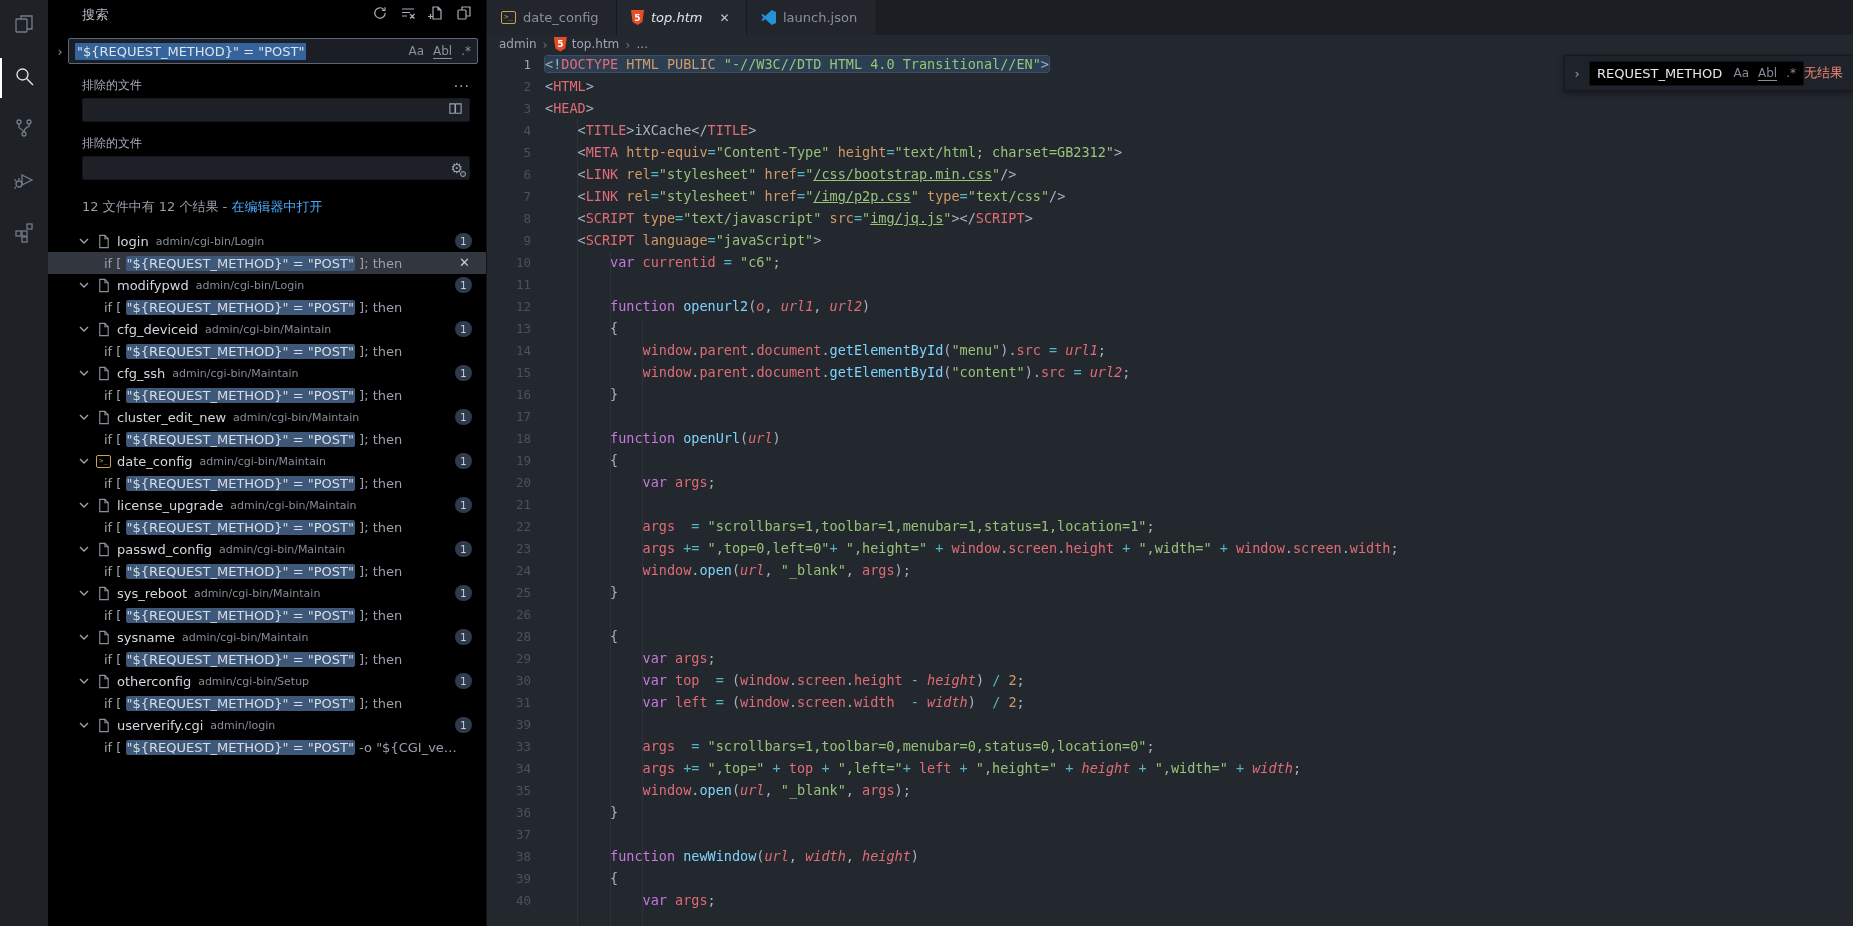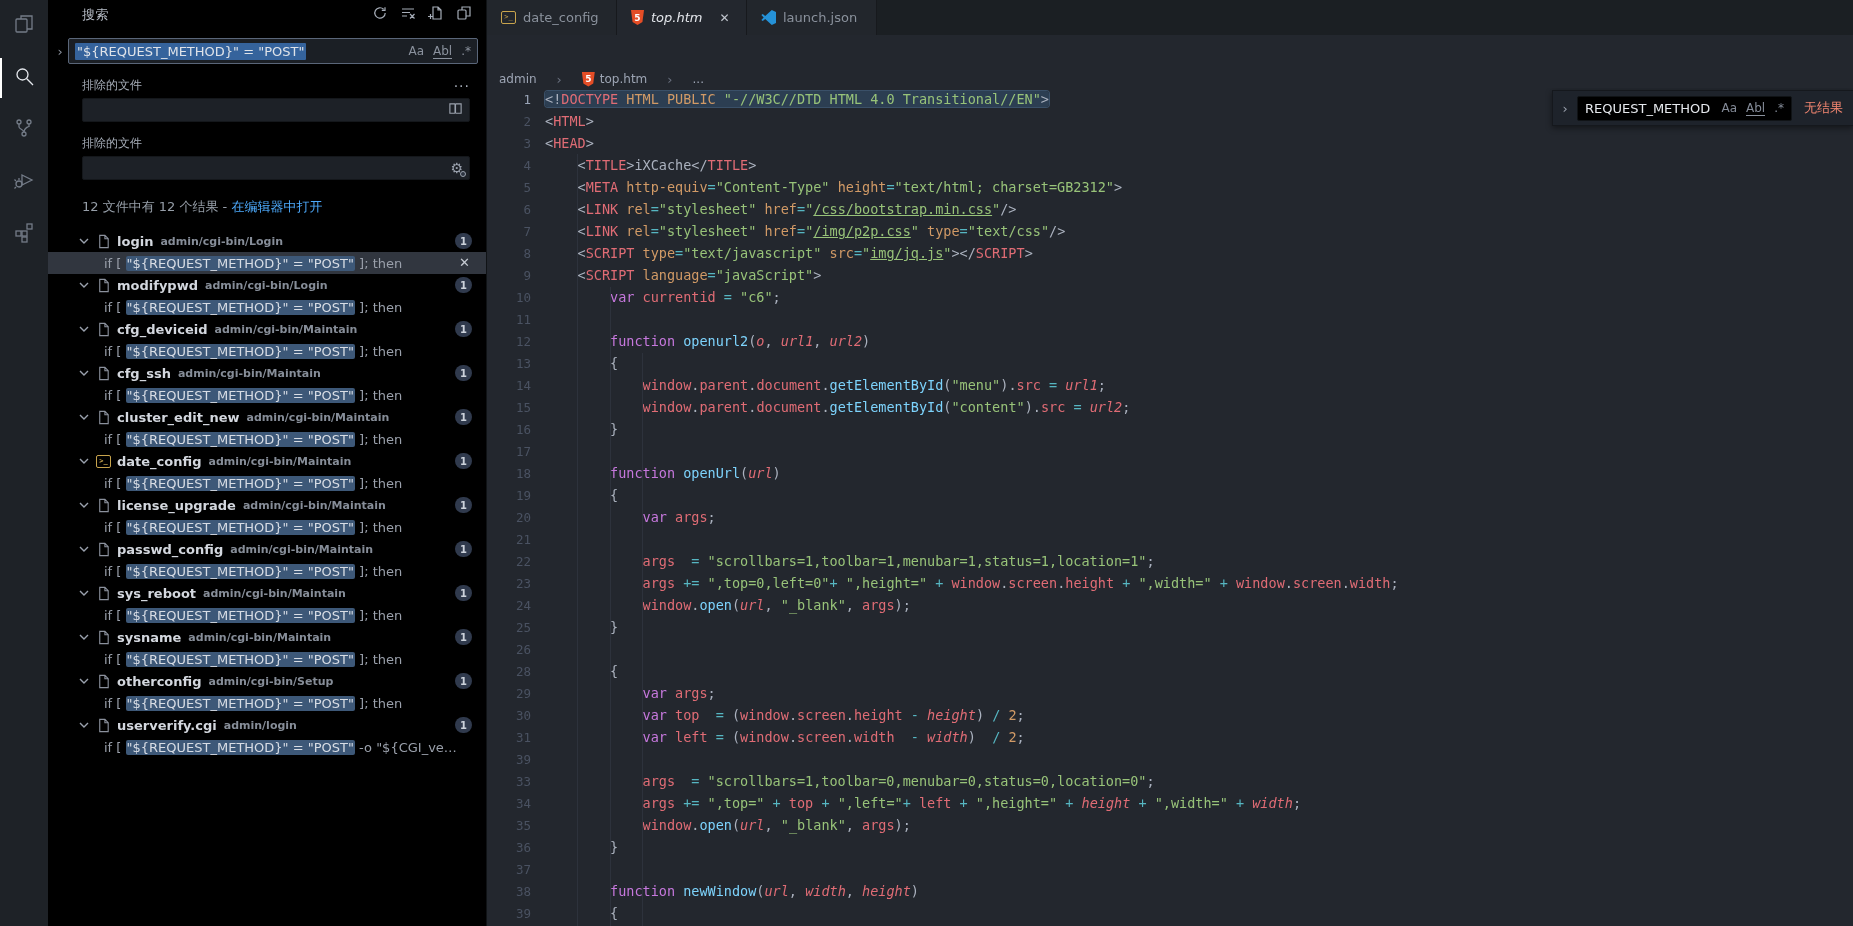--- a/index.html
+++ b/index.html
@@ -31,21 +31,21 @@
   .sb-mini-input{ height:24px; margin:4px 16px 0 34px; background:#1d2127; border:1px solid #14171b; border-radius:2px;
                   display:flex; align-items:center; justify-content:flex-end; padding:0 6px;}
   .sb-mini-input svg{ width:15px; height:15px; stroke:#9aa1ad; fill:none; stroke-width:1.2; cursor:pointer;}
   .gear-wrap{ position:relative; cursor:pointer; font-size:14px; color:#9aa1ad; line-height:1;}
   .gear-dot{ position:absolute; right:-3px; bottom:-2px; width:6px; height:6px; border-radius:50%; background:#2d3440; border:1px solid #9aa1ad;}
   .more-icon{ font-size:14px; letter-spacing:1px; color:#a6adb8; cursor:pointer; line-height:6px;}
   .sb-summary{ margin:18px 16px 0 34px; font-size:13px; color:#969ea8;}
   .sb-summary a{ color:#4daafc; text-decoration:none; cursor:pointer;}
   .tree{ margin-top:14px; }
   .trow{ height:22px; display:flex; align-items:center; white-space:nowrap; overflow:hidden; position:relative; cursor:pointer; font-size:13px;}
-  .trow.filerow{ padding-left:28px;font-weight:bold; }
+  .trow.filerow{ padding-left:28px; }
   .trow .chev{ width:16px; height:16px; flex:none; margin-right:4px;}
   .trow .chev svg{ width:16px; height:16px; stroke:#9aa1ad; fill:none; stroke-width:1.4;}
   .fname{ color:#d3d7de; margin-left:6px;}
   .fpath{ color:#868d98; font-size:11px; margin-left:7px;}
   .badge{ position:absolute; right:14px; top:3px; min-width:17px; height:16px; border-radius:9px; background:#303a4d;
           color:#ccd2db; font-size:10px; display:flex; align-items:center; justify-content:center; padding:0 4px;}
   .trow.matchrow{ padding-left:56px; color:#9aa0ab;}
   .trow.matchrow.selected{ background:#31363f; }
   .mhl{ background:#3d5878; color:#d8dde5; border-radius:2px; padding:0 1px; white-space:pre;}
   .mclose{ position:absolute; right:16px; top:3px; font-size:13px; color:#c7ccd4; cursor:pointer;}
@@ -59,42 +59,42 @@
   .tab-label.preview{ font-style:italic;}
   .tab-close{ margin-left:10px; font-size:12px; color:#c3c8d0; cursor:pointer;}
   .term-icon{ width:15px; height:13px; border:1px solid #c8a44d; border-radius:2px; color:#c8a44d; font-size:7px;
               display:flex; align-items:center; justify-content:center; font-family:"DejaVu Sans Mono",monospace; flex:none; line-height:1;}
   .html-icon{ width:13px; height:15px; background:#e44d26; color:#fff; font-size:9px; font-weight:bold;
               display:flex; align-items:center; justify-content:center; flex:none;
               clip-path:polygon(0 0,100% 0,88% 80%,50% 100%,12% 80%);}
   .vscode-icon{ width:15px; height:15px; background:#2592d8; flex:none;
               clip-path:polygon(72% 0,100% 13%,100% 87%,72% 100%,28% 60%,12% 74%,2% 67%,18% 50%,2% 33%,12% 26%,28% 40%);}
   .file-icon svg{ width:15px; height:15px; stroke:#8b919d; fill:none; stroke-width:1.2; flex:none; display:block;}
-  .breadcrumb{ height:18px; display:flex; align-items:center; padding-left:12px; gap:20px; font-size:12px; color:#9da5b4; flex:none;margin-top:35px;}
+  .breadcrumb{ height:18px; display:flex; align-items:center; padding-left:12px; gap:6px; font-size:12px; color:#9da5b4; flex:none;}
   .breadcrumb .bc-sep{ color:#6b7280; font-size:13px;}
   .breadcrumb .bc-item{ display:flex; align-items:center; gap:5px; cursor:pointer;}
   .editor-body{ flex:1; position:relative; overflow:hidden;}
   .code{ position:absolute; left:0; top:0; right:0; font-family:"DejaVu Sans Mono","Liberation Mono",monospace;
          font-size:13.5px; line-height:22px;}
   .cl{ height:22px; white-space:pre;}
   .ln{ display:inline-block; width:44px; text-align:right; margin-right:14px; color:#4a5262; font-size:12.5px;}
   .cl.cur .ln{ color:#9aa5b8;}
   .guide{ position:absolute; width:1px; background:#2d323c;}
   .selwrap{ background:#2c3e52; border-radius:3px; box-shadow:0 0 0 1px #3a5068;}
   .tk-pun{color:#abb2bf}.tk-tag{color:#e06c75}.tk-attr{color:#d19a66}.tk-str{color:#98c379}
   .tk-lnk{color:#98c379;text-decoration:underline}.tk-kw{color:#c678dd}.tk-fn{color:#7dd3fc}
   .tk-vr{color:#e06c75}.tk-pm{color:#e06c75;font-style:italic}.tk-op{color:#56b6c2}.tk-num{color:#d19a66}
   
   .findwidget{ position:absolute; top:2px; right:0; height:36px; background:#1e232b; border:1px solid #15181d; border-right:none;
                display:flex; align-items:center; box-shadow:0 2px 6px rgba(0,0,0,.45); padding:0 10px 0 4px; z-index:5;}
   .fw-chev{ width:16px; color:#9aa1ad; font-size:13px; text-align:center; cursor:pointer; flex:none;}
   .fw-input{ width:215px; height:25px; background:#000000; border:1px solid #101316; border-radius:2px; display:flex;
              align-items:center; padding:0 7px; font-size:13px; color:#e6e9ee; margin-left:4px;}
   .fw-toggles{ margin-left:auto; display:flex; gap:9px; color:#848b98; font-size:12px; align-items:center;}
-  .fw-status{ color:#f48771; font-size:13px; margin-left:12px; white-space:nowrap;}
+  .fw-status{ color:#f48771; font-size:13px; white-space:nowrap;}
 </style>
 </head>
 <body>
 
 <div class="app">
 
   <div class="activitybar">
     <div class="act-item">
       <span><svg viewBox="0 0 24 24">
             <rect x="4" y="7" width="11" height="13" rx="1"></rect>

